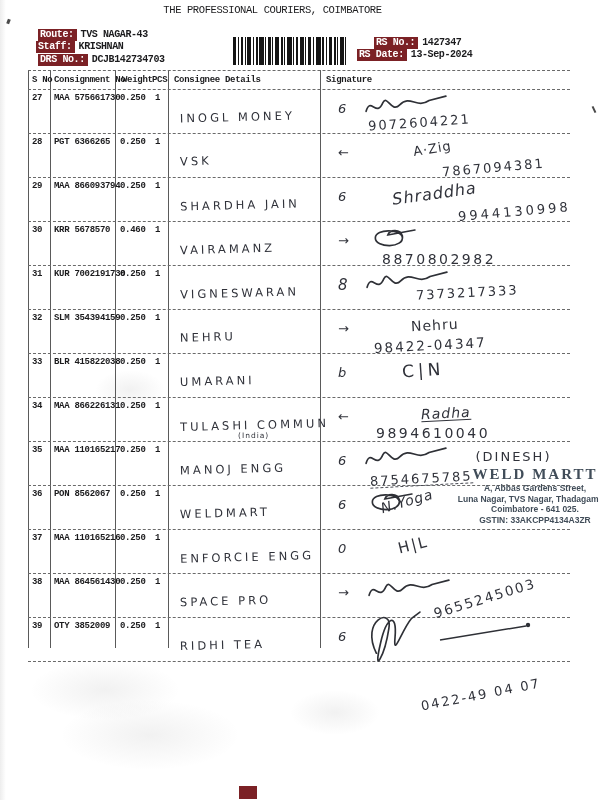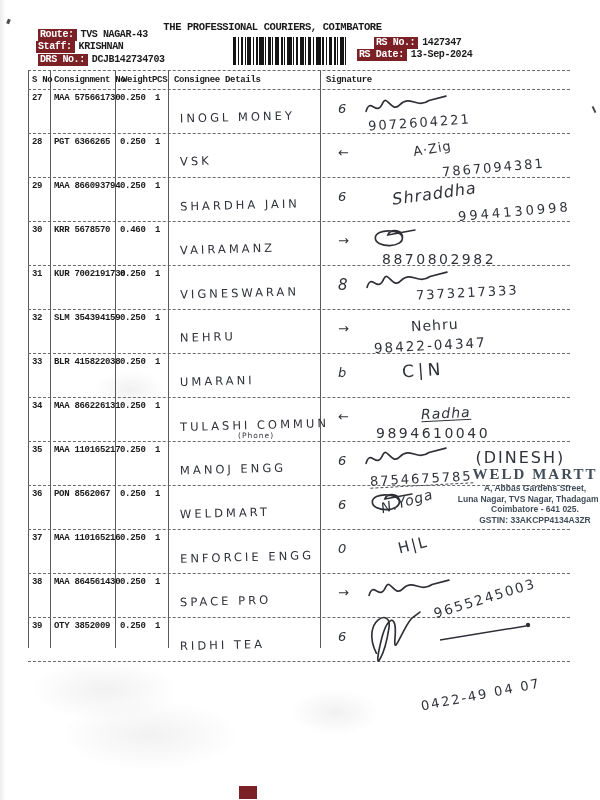--- a/index.html
+++ b/index.html
@@ -7,21 +7,21 @@
         font-family:"Liberation Mono","DejaVu Sans Mono",monospace;color:#1b1b1d;}
   
   .edge-shade{position:absolute;left:0;top:0;width:6px;height:800px;
         background:linear-gradient(to right,rgba(0,0,0,.07),rgba(0,0,0,0));}
   .smudge{position:absolute;border-radius:50%;
         background:radial-gradient(closest-side,rgba(60,60,60,.07),rgba(60,60,60,0));}
   .speck{position:absolute;background:#4a4a4a;}
   .blob{position:absolute;left:239px;top:786px;width:18px;height:13px;background:#7b2125;}
   
   .hdr{position:absolute;left:0;top:0;width:545px;text-align:center;}
-  .title{font-weight:bold;font-size:10.5px;letter-spacing:-.4px;margin-top:21px;}
+  .title{font-weight:normal;font-size:10.5px;letter-spacing:-.4px;margin-top:4px;}
   .subtitle{font-weight:bold;font-size:10.5px;letter-spacing:-1.1px;margin-top:3px;}
   .meta{position:absolute;left:0;top:27px;width:600px;text-align:left;font-size:10px;font-weight:bold;letter-spacing:-.4px;}
   .mrow{position:absolute;white-space:nowrap;}
   .chip{background:#7b2125;color:#ffffff;padding:0 3px 1px 2px;}
   .mval{color:#1b1b1d;padding-left:4px;}
   .barcode{position:absolute;left:233px;top:37px;}
   
   .tbl{position:absolute;left:28px;top:70px;width:542px;height:578px;}
   .vl{position:absolute;top:0;bottom:0;width:1px;background:#5a5a5a;}
   .thead{position:relative;height:18px;border-top:1px dashed #6a6a6a;border-bottom:1px dashed #6a6a6a;}
@@ -51,21 +51,21 @@
   .r29 .signame{margin-left:36px;font-size:16px;font-style:italic;transform:rotate(-8deg);}
   .r29 .phone{margin:2px 0 0 138px;transform:rotate(-5deg);letter-spacing:3px;}
   .r30 .phone{margin:0 0 16px 62px;font-size:14px;letter-spacing:2.5px;}
   .r31 .tick{font-size:15px;}
   .r31 .phone{margin:-10px 0 0 96px;transform:rotate(-3deg);}
   .r32 .signame{margin-left:52px;font-size:14px;transform:rotate(-3deg);}
   .r32 .phone{margin:4px 0 0 54px;font-size:13.5px;transform:rotate(-3deg);}
   .r33 .signame{margin-left:46px;font-size:17px;letter-spacing:4px;transform:rotate(-4deg);}
   .r34 .signame{margin-left:62px;font-size:14px;font-style:italic;border-bottom:1px solid #30323a;transform:rotate(-3deg);}
   .r34 .phone{margin:3px 0 0 56px;font-size:14px;letter-spacing:2.5px;}
-  .r35 .signame{margin-left:10px;font-size:16px;letter-spacing:2px;padding-left:8px;}
+  .r35 .signame{margin-left:10px;font-size:13px;letter-spacing:2px;padding-left:8px;}
   .r35 .phone{margin:0 0 0 50px;transform:rotate(-3deg);border-bottom:1px dashed #4a4c55;}
   .r36 .sig{z-index:4;}
   .r36 .signame{margin-left:-44px;font-size:14px;font-style:italic;transform:rotate(-16deg);}
   .r37 .signame{margin-left:42px;font-size:15px;letter-spacing:2px;transform:rotate(-14deg);}
   .r38 .phone{margin:-12px 0 0 112px;font-size:13.5px;transform:rotate(-17deg);}
   .r39 .scrib{margin-top:-14px;}
   .r39 .phone{margin:8px 0 0 100px;transform:rotate(-11deg);}
   
   .stamp{position:absolute;left:430px;top:466px;width:210px;text-align:center;
          color:#414d59;font-family:"Liberation Sans","DejaVu Sans",sans-serif;z-index:1;}
@@ -266,21 +266,21 @@
         
         
       </div>
     </div>
         <div class="row r34">
       <span class="p c-sno">34</span>
       <span class="p c-con">MAA 866226131</span>
       <span class="p c-wt">0.250</span>
       <span class="p c-pcs">1</span>
       <span class="hand cname">TULASHI COMMUN</span>
-      <span class="hand csub">(Phone)</span>
+      <span class="hand csub">(India)</span>
       <div class="sig">
         <span class="hand tick">←</span>
         
         <span class="hand signame">Radha</span>
         <span class="hand phone">9894610040</span>
         
       </div>
     </div>
         <div class="row r35">
       <span class="p c-sno">35</span>

